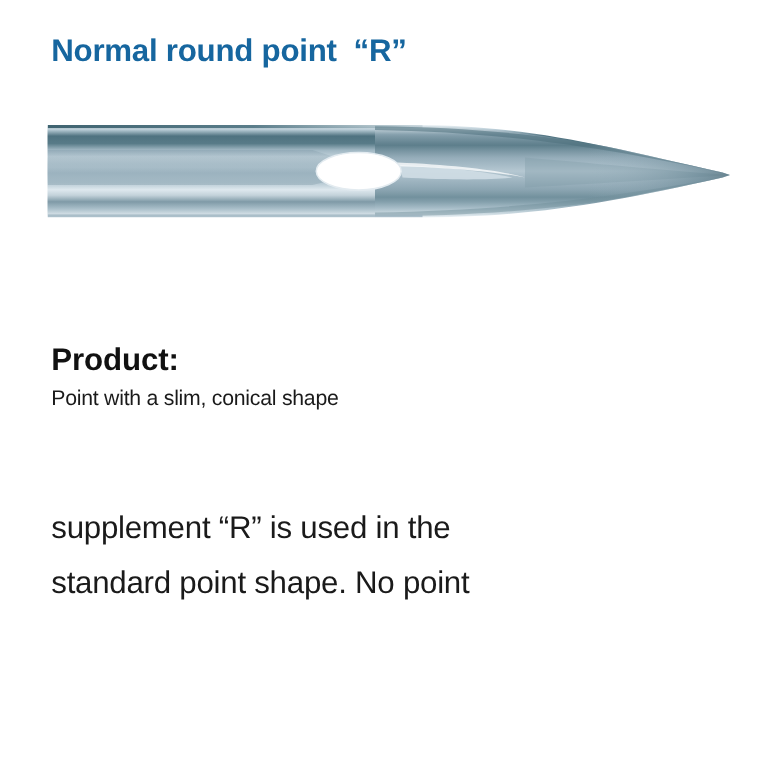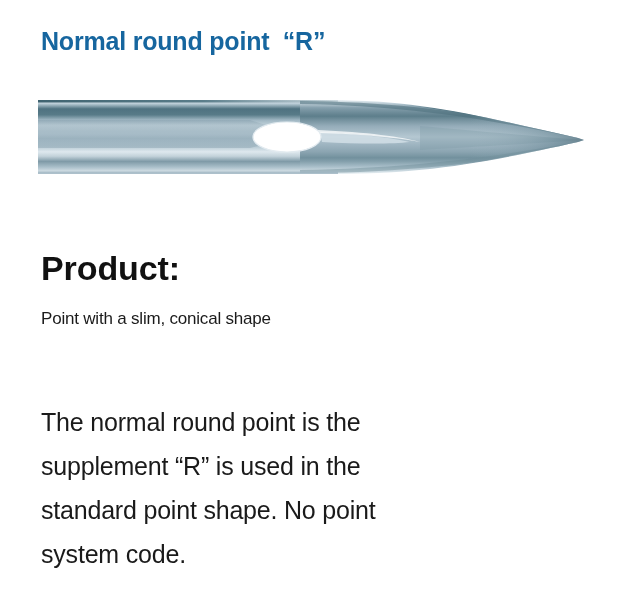--- a/index.html
+++ b/index.html
@@ -46,22 +46,22 @@
     height: 100px;
   }
   .needle-figure svg {
     display: block;
   }
 
   
   .product-label {
     position: absolute;
     left: 41px;
-    top: 247px;
-    font-size: 34px;
+    top: 273px;
+    font-size: 25px;
     font-weight: bold;
     color: #111111;
     letter-spacing: -0.1px;
     line-height: 1.25;
   }
   .product-desc {
     position: absolute;
     left: 41px;
     top: 308px;
     font-size: 17px;
@@ -176,19 +176,17 @@
         <ellipse cx="287" cy="51" rx="34" ry="15" fill="none" stroke="#e3ebf0" stroke-width="1.2"></ellipse>
       </g>
     </svg>
   </div>
 
   <div class="product-label">Product:</div>
 
   <div class="product-desc">Point with a slim, conical shape</div>
 
   <div class="body-paragraph">
-    <span class="ln">The normal round point is the</span>
     <span class="ln">supplement “R” is used in the</span>
     <span class="ln">standard point shape. No point</span>
-    <span class="ln">system code.</span>
   </div>
 
 </div>
 
 </body></html>

